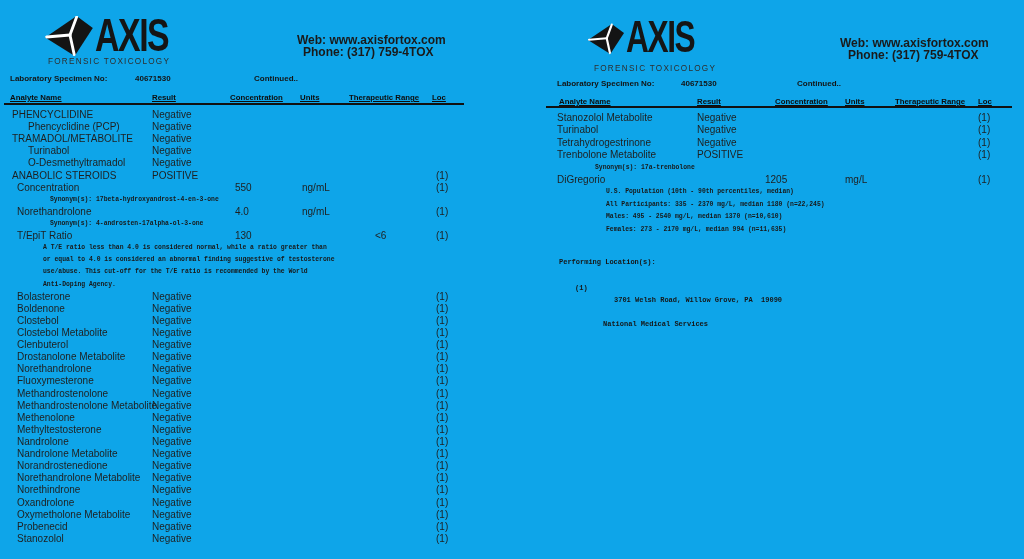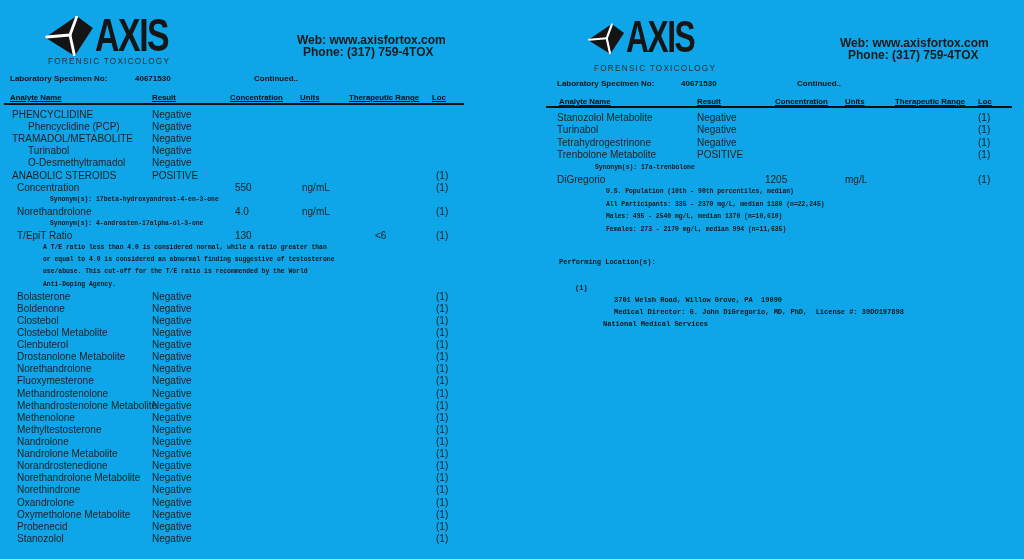--- a/index.html
+++ b/index.html
@@ -342,14 +342,13 @@
       <div class="note">U.S. Population (10th - 90th percentiles, median)</div>
       <div class="note">All Participants: 335 - 2370 mg/L, median 1180 (n=22,245)</div>
       <div class="note">Males: 495 - 2540 mg/L, median 1370 (n=10,610)</div>
       <div class="note">Females: 273 - 2170 mg/L, median 994 (n=11,635)</div>
     </div>
 
   <div class="performing performing-label">Performing Location(s):</div>
   <div class="performing loc-num">(1)</div>
   <div class="performing loc-name">National Medical Services</div>
   <div class="performing loc-address">3701 Welsh Road, Willow Grove, PA  19090</div>
-  <div class="performing loc-director">Medical Director: G. John DiGregorio, MD, PhD,  License #: 39DO197898</div>
 </div>
 
 </body></html>

